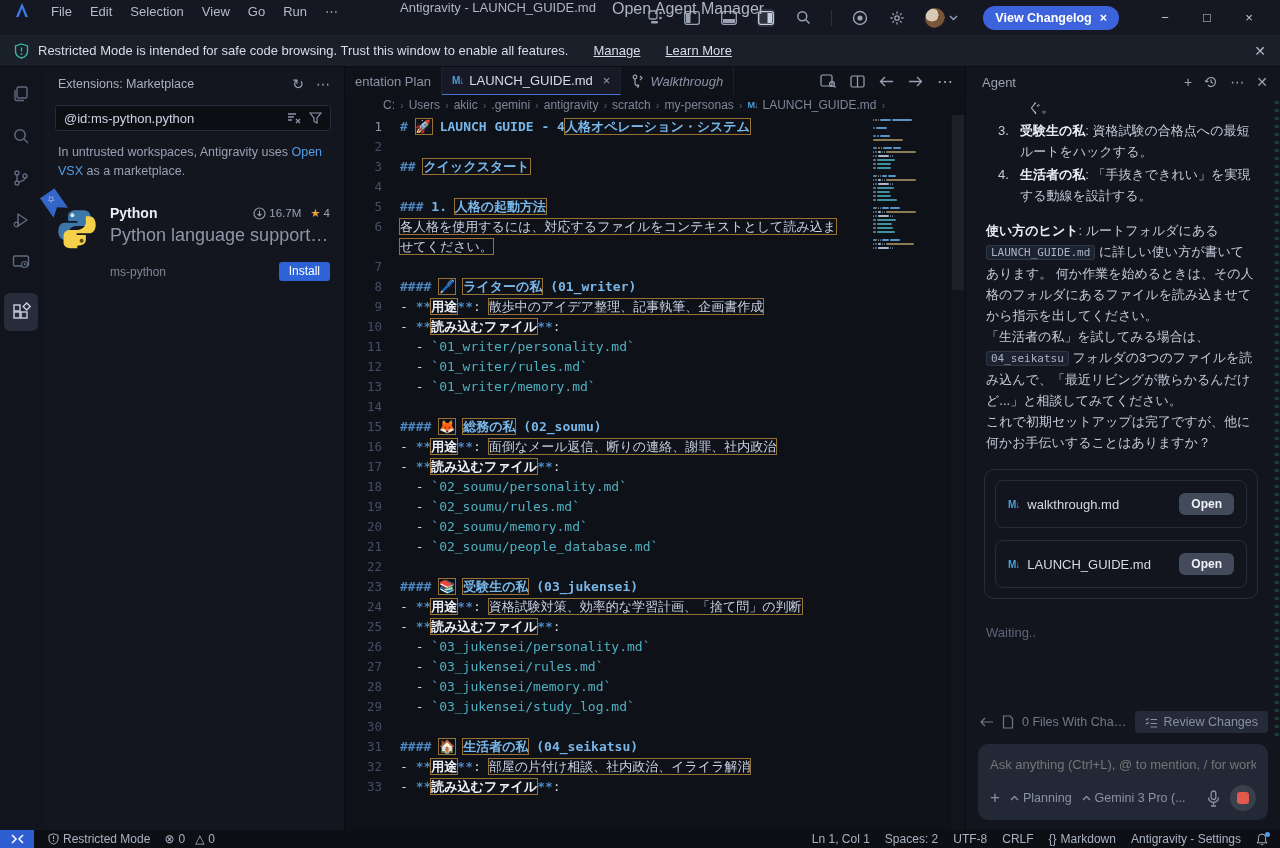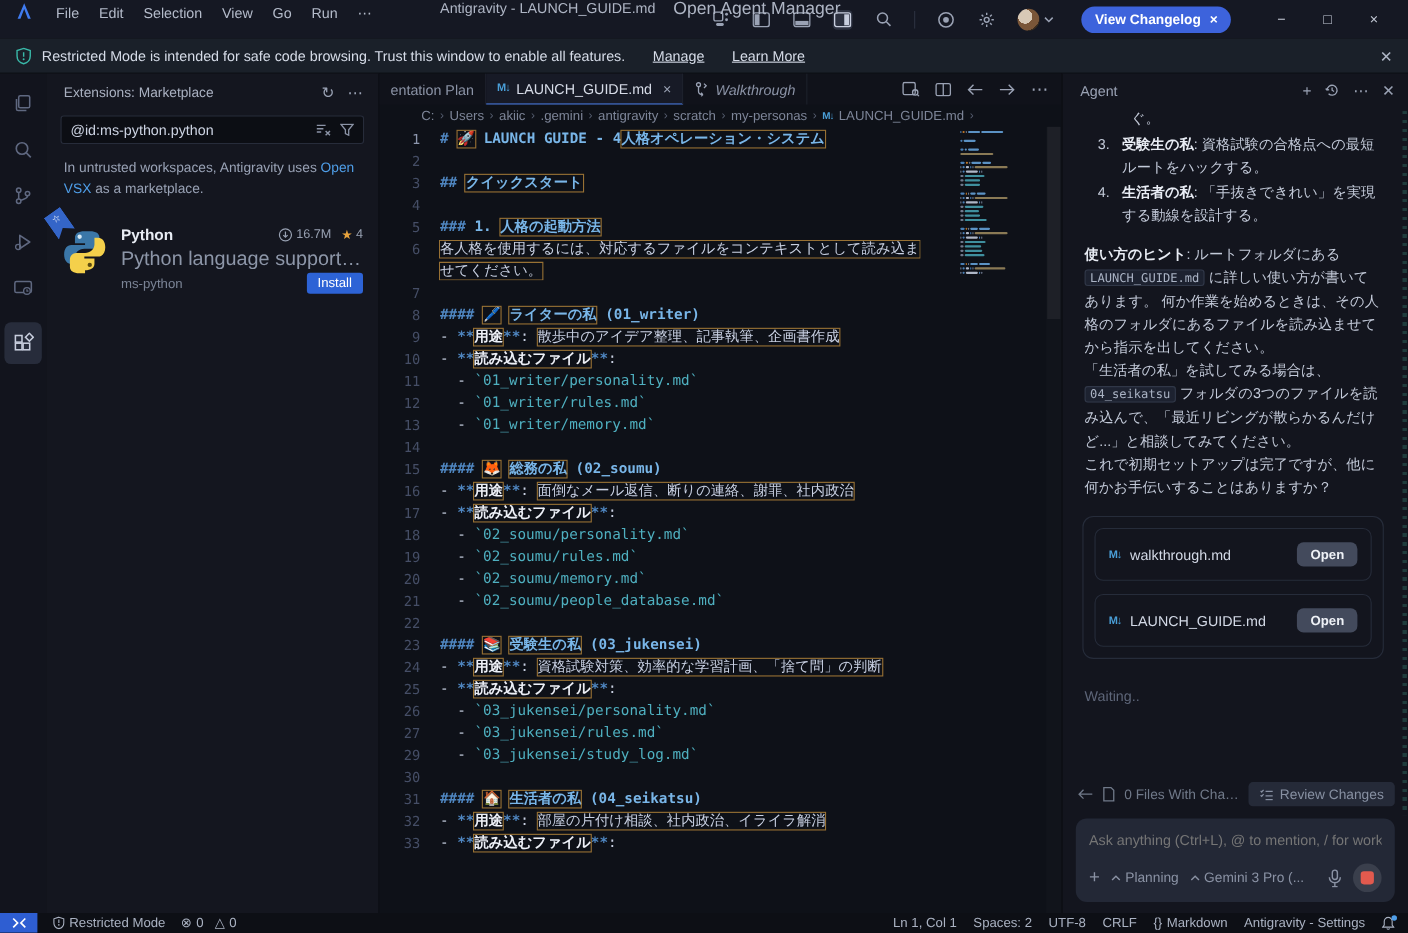--- a/index.html
+++ b/index.html
@@ -59,21 +59,21 @@
     clip-path:polygon(0 0,100% 0,100% 100%,50% 72%,0 100%); transform:rotate(-35deg);
     color:#fff; font-size:9px; text-align:center; padding-top:2px; }
   .pylogo { width:42px; height:42px; flex-shrink:0; margin-top:2px; }
   .ext-body { flex:1; min-width:0; }
   .ext-row1 { display:flex; align-items:center; }
   .ext-name { font-size:14px; font-weight:700; color:#e9edf5; flex:1; }
   .ext-meta { font-size:11.5px; color:#98a1b2; display:flex; align-items:center; gap:3px; }
   .ext-star { color:#e8a33d; }
   .ext-desc { font-size:18px; color:#8d96a8; margin-top:4px; white-space:nowrap; overflow:hidden;
     text-overflow:ellipsis; }
-  .ext-row3 { display:flex; align-items:center; margin-top:2px; }
+  .ext-row3 { display:flex; align-items:center; margin-top:16px; }
   .ext-pub { font-size:12px; color:#7b8496; flex:1; }
   .install-btn { background:#2d63d6; color:#fff; font-size:12px; padding:2px 10px 3px; border-radius:3px; }
 
   
   .editor { width:620px; background:#0e1118; display:flex; flex-direction:column; position:relative; }
   .tabbar { height:28px; background:#10121a; display:flex; align-items:stretch; }
   .tab { display:flex; align-items:center; padding:0 10px; font-size:13px; color:#8b93a6;
     border-right:1px solid #1d212c; gap:6px; }
   .tab.active { background:#171a26; color:#d7dce8; border-bottom:1.5px solid #4776d8; }
   .tab .md-ic { color:#4a9fd8; font-weight:700; font-size:10px; letter-spacing:-1px; }
@@ -520,20 +520,24 @@
         </div>
         <div class="code-line">
           <span class="ln">26</span>
           <span class="lc"><span class="seg-t">  - </span><span class="seg-c">`03_jukensei/personality.md`</span></span>
         </div>
         <div class="code-line">
           <span class="ln">27</span>
           <span class="lc"><span class="seg-t">  - </span><span class="seg-c">`03_jukensei/rules.md`</span></span>
         </div>
         <div class="code-line">
+          <span class="ln">28</span>
+          <span class="lc"><span class="seg-t">  - </span><span class="seg-c">`03_jukensei/memory.md`</span></span>
+        </div>
+        <div class="code-line">
           <span class="ln">29</span>
           <span class="lc"><span class="seg-t">  - </span><span class="seg-c">`03_jukensei/study_log.md`</span></span>
         </div>
         <div class="code-line">
           <span class="ln">30</span>
           <span class="lc"></span>
         </div>
         <div class="code-line">
           <span class="ln">31</span>
           <span class="lc"><span class="seg-p">#### </span><span class="seg-e seg-box">🏠</span><span class="seg-t"> </span><span class="seg-h seg-box">生活者の私</span><span class="seg-h"> (04_seikatsu)</span></span>

